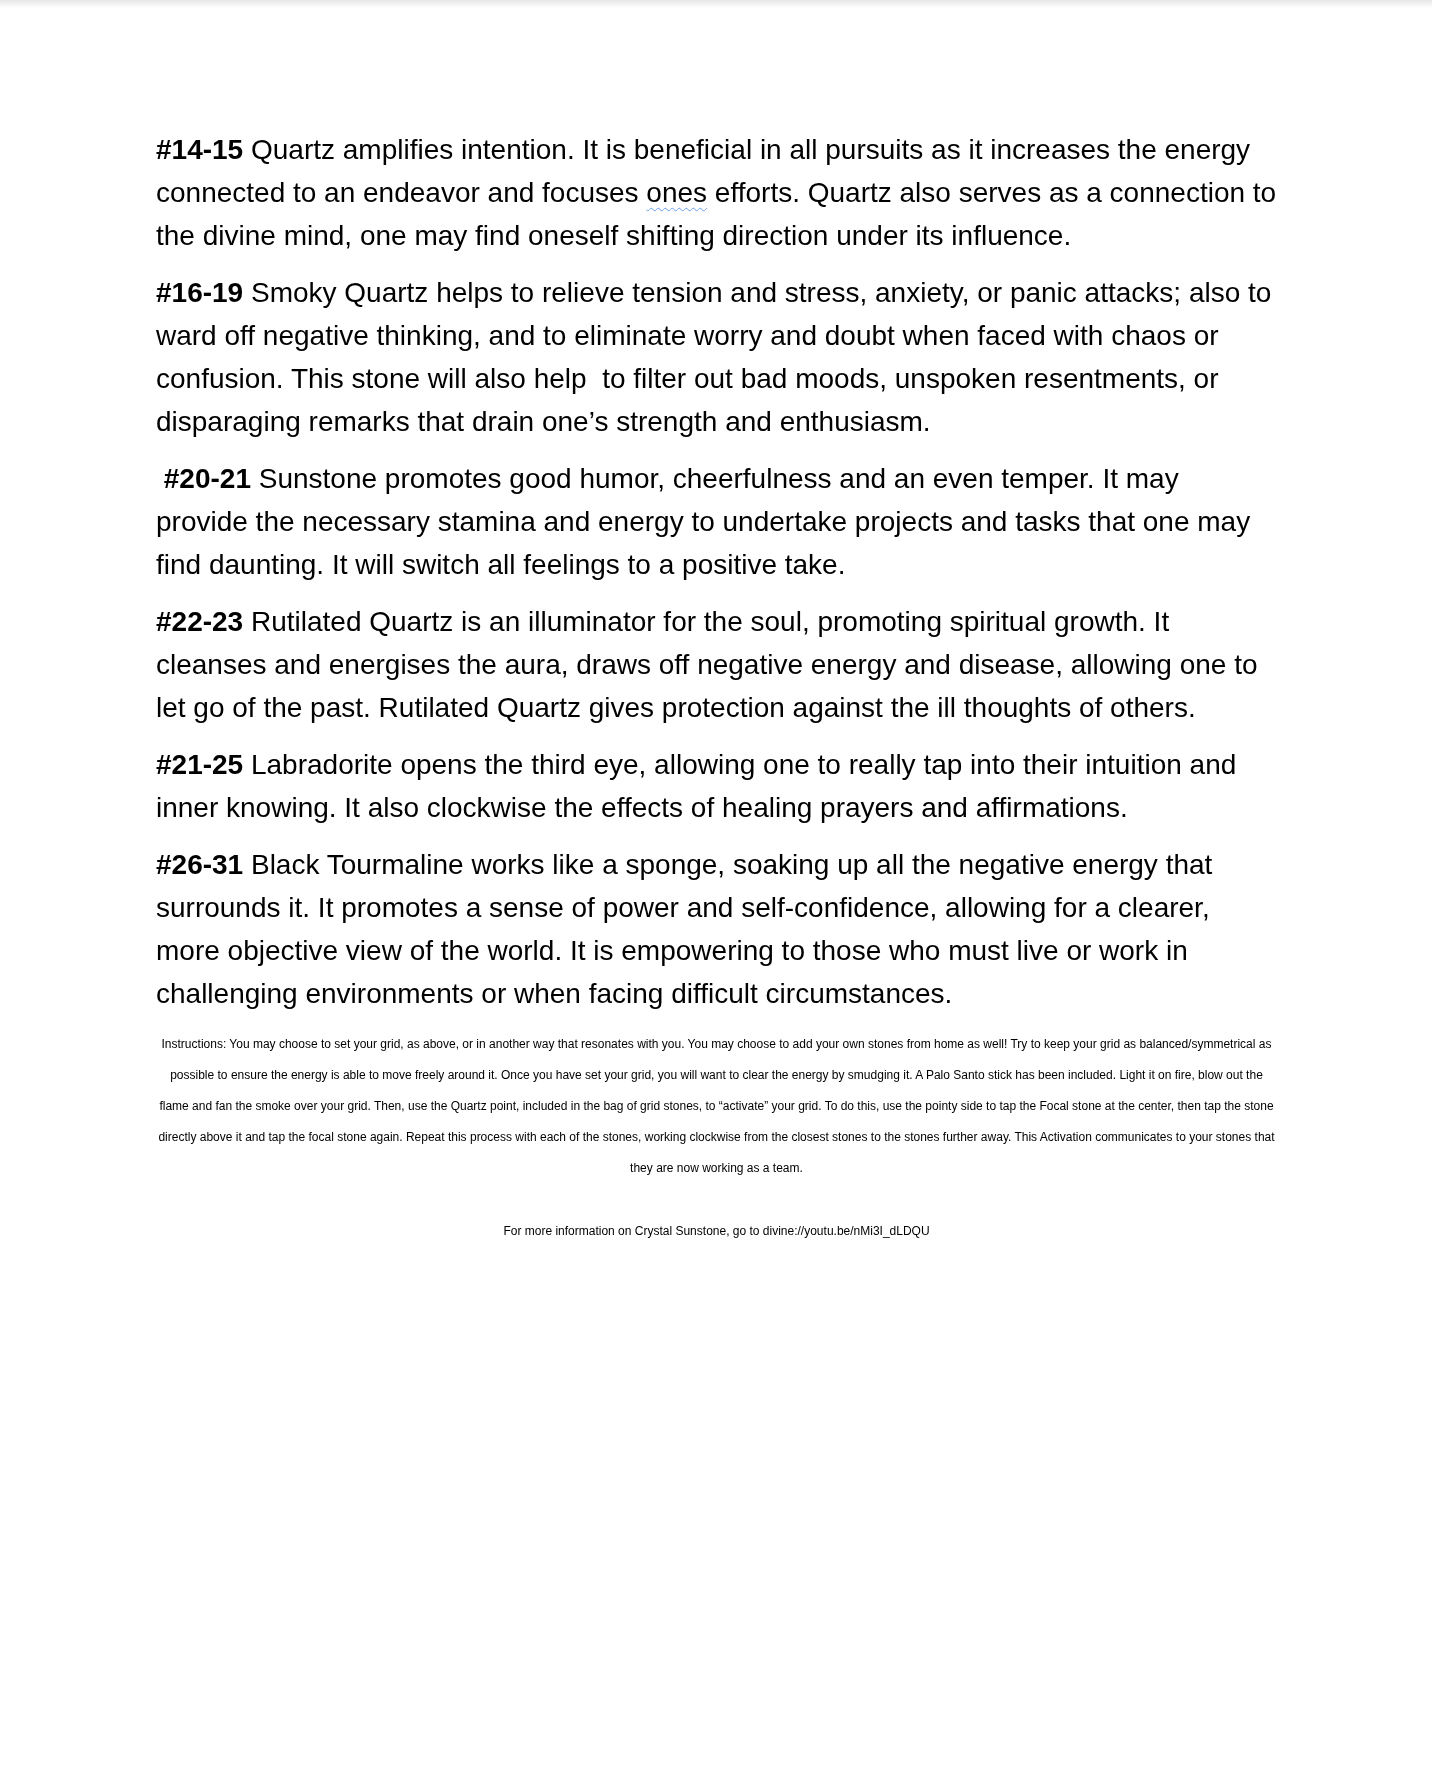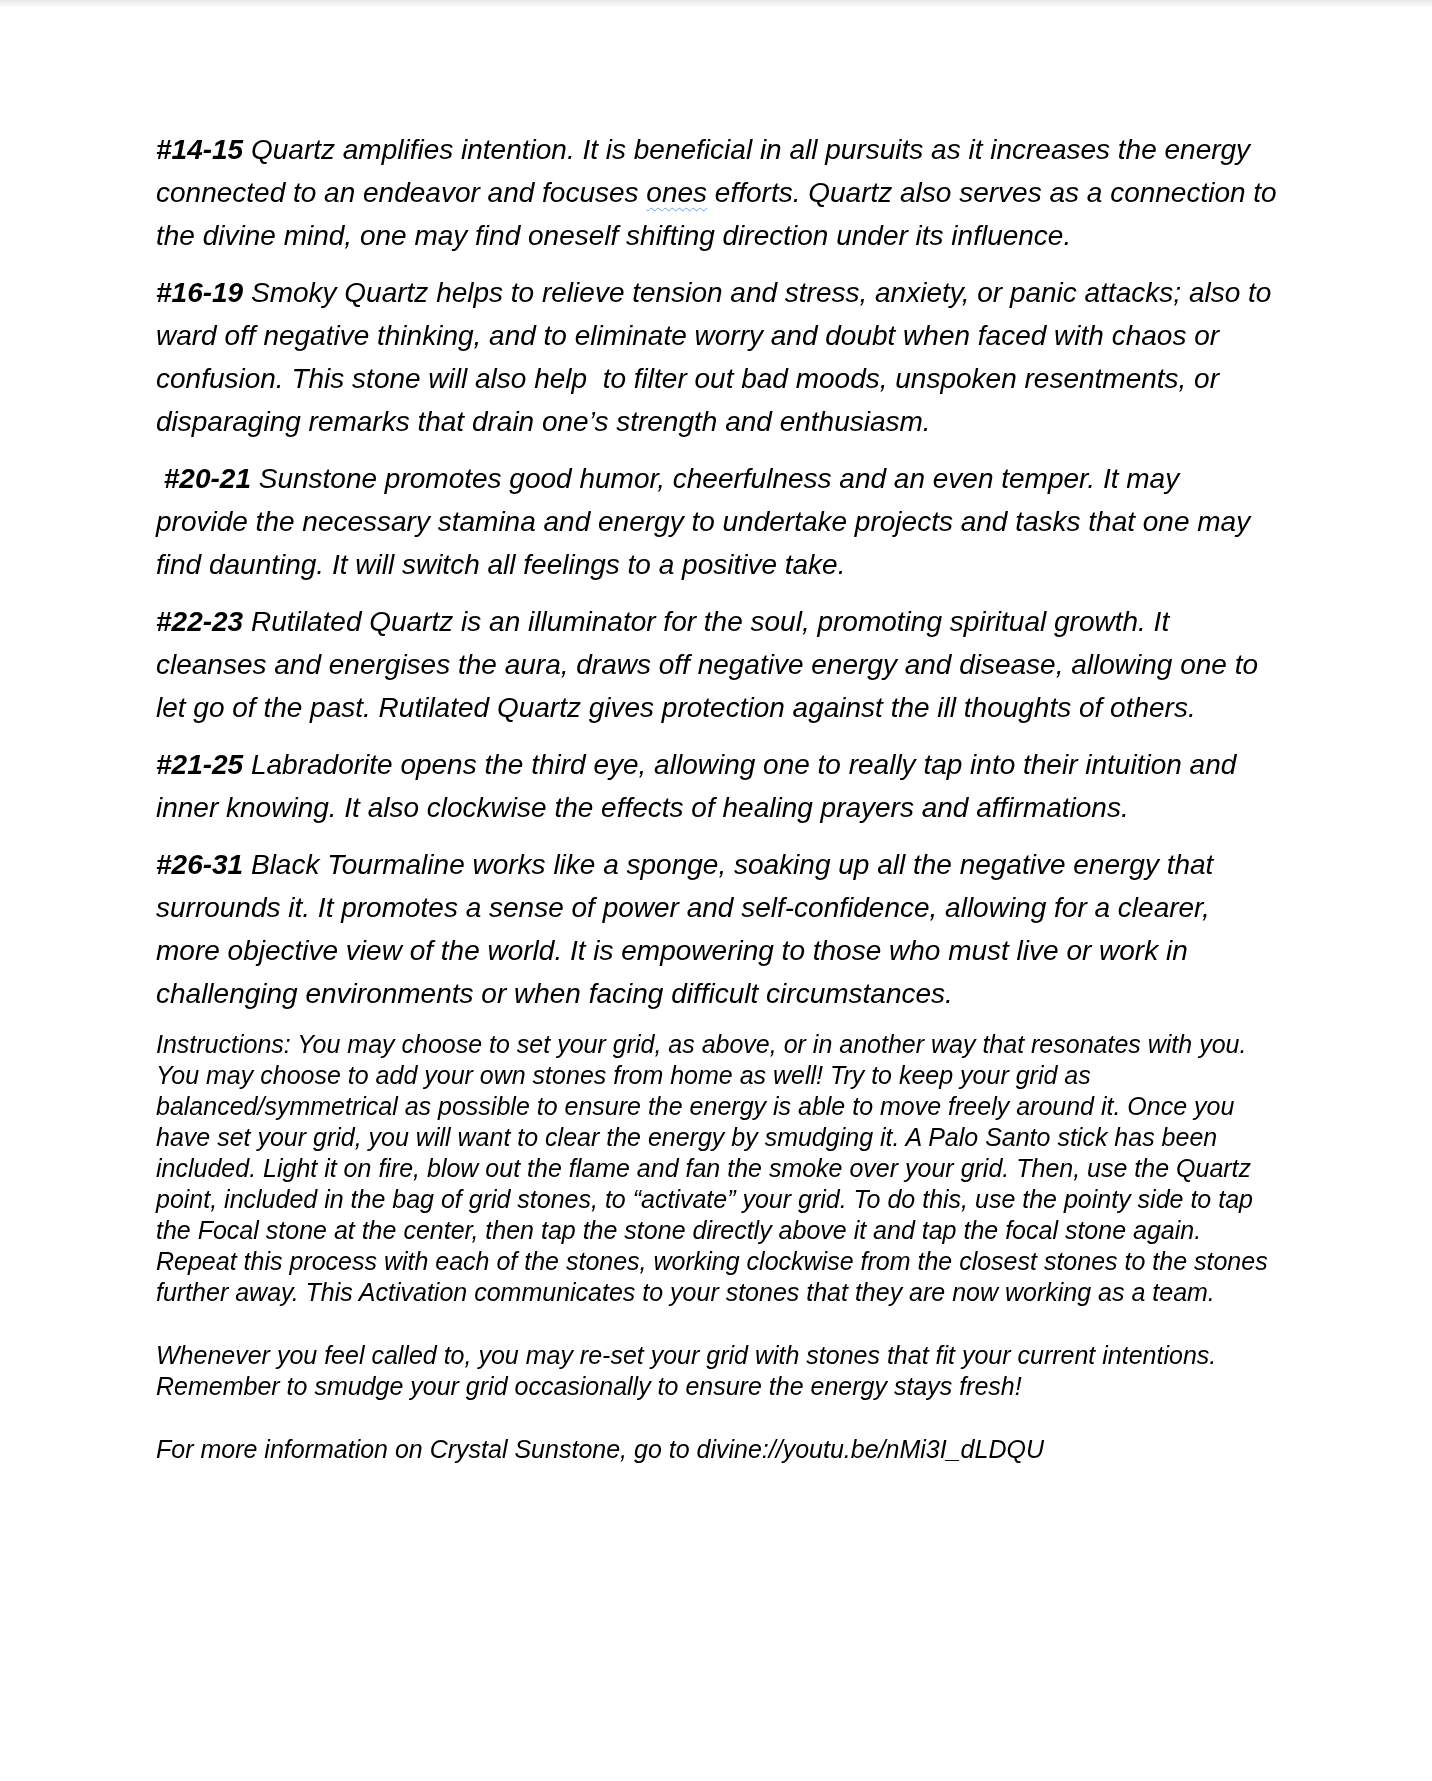--- a/index.html
+++ b/index.html
@@ -8,21 +8,20 @@
     background: #ffffff;
     font-family: "Liberation Sans", "DejaVu Sans", sans-serif;
     color: var(--text-color, #000000);
   }
   .page {
     position: relative;
     width: 1432px;
     height: 1781px;
     background: #ffffff;
     overflow: hidden;
-    font-style: italic;
   }
   .top-shadow {
     position: absolute;
     top: 0; left: 0; right: 0;
     height: 8px;
     background: linear-gradient(to bottom, var(--edge-shadow, #e7e7e7), #ffffff);
   }
   .doc-content {
     position: relative;
     padding: 128px 155px 0 156px;
@@ -30,23 +29,24 @@
   .para {
     white-space: pre-wrap;
     word-wrap: break-word;
   }
   .para.large {
     font-size: 28px;
     line-height: 43px;
     margin: 0 0 14px 0;
   }
   .para.small {
-    font-size: 25px;
+    font-size: 12px;
     line-height: 31px;
     margin: 0 0 32px 0;
+    text-align: center;
   }
   [data-name="instructions-paragraph"] {
     margin-top: 110px;
     margin-bottom: 35px;
   }
   [data-name="disclaimer-paragraph"] {
     margin-bottom: 0;
   }
   .seg-bold { font-weight: 700; }
   .seg-misspelled {
@@ -63,16 +63,15 @@
 <div class="page" data-name="document-page">
   <div class="top-shadow" data-name="page-top-edge-shadow"></div>
   <div class="doc-content" data-name="document-text-area">
       <div class="para large" data-name="paragraph-14-15"><span class="seg-bold" data-name="stone-number-label">#14-15</span><span data-name="text-segment"> Quartz amplifies intention. It is beneficial in all pursuits as it increases the energy connected to an endeavor and focuses </span><span class="seg-misspelled" data-name="spellcheck-flagged-word">ones</span><span data-name="text-segment"> efforts. Quartz also serves as a connection to the divine mind, one may find oneself shifting direction under its influence.</span></div>
       <div class="para large" data-name="paragraph-16-19"><span class="seg-bold" data-name="stone-number-label">#16-19</span><span data-name="text-segment"> Smoky Quartz helps to relieve tension and stress, anxiety, or panic attacks; also to ward off negative thinking, and to eliminate worry and doubt when faced with chaos or confusion. This stone will also help  to filter out bad moods, unspoken resentments, or disparaging remarks that drain one’s strength and enthusiasm.</span></div>
       <div class="para large" data-name="paragraph-20-21"><span data-name="text-segment"> </span><span class="seg-bold" data-name="stone-number-label">#20-21</span><span data-name="text-segment"> Sunstone promotes good humor, cheerfulness and an even temper. It may provide the necessary stamina and energy to undertake projects and tasks that one may find daunting. It will switch all feelings to a positive take.</span></div>
       <div class="para large" data-name="paragraph-22-23"><span class="seg-bold" data-name="stone-number-label">#22-23</span><span data-name="text-segment"> Rutilated Quartz is an illuminator for the soul, promoting spiritual growth. It cleanses and energises the aura, draws off negative energy and disease, allowing one to let go of the past. Rutilated Quartz gives protection against the ill thoughts of others.</span></div>
       <div class="para large" data-name="paragraph-24-25"><span class="seg-bold" data-name="stone-number-label">#21-25</span><span data-name="text-segment"> Labradorite opens the third eye, allowing one to really tap into their intuition and inner knowing. It also clockwise the effects of healing prayers and affirmations.</span></div>
       <div class="para large" data-name="paragraph-26-31"><span class="seg-bold" data-name="stone-number-label">#26-31</span><span data-name="text-segment"> Black Tourmaline works like a sponge, soaking up all the negative energy that surrounds it. It promotes a sense of power and self-confidence, allowing for a clearer, more objective view of the world. It is empowering to those who must live or work in challenging environments or when facing difficult circumstances.</span></div>
       <div class="para small" data-name="instructions-paragraph"><span data-name="text-segment">Instructions: You may choose to set your grid, as above, or in another way that resonates with you. You may choose to add your own stones from home as well! Try to keep your grid as balanced/symmetrical as possible to ensure the energy is able to move freely around it. Once you have set your grid, you will want to clear the energy by smudging it. A Palo Santo stick has been included. Light it on fire, blow out the flame and fan the smoke over your grid. Then, use the Quartz point, included in the bag of grid stones, to “activate” your grid. To do this, use the pointy side to tap the Focal stone at the center, then tap the stone directly above it and tap the focal stone again. Repeat this process with each of the stones, working clockwise from the closest stones to the stones further away. This Activation communicates to your stones that they are now working as a team.</span></div>
-      <div class="para small" data-name="reset-note-paragraph"><span data-name="text-segment">Whenever you feel called to, you may re-set your grid with stones that fit your current intentions. Remember to smudge your grid occasionally to ensure the energy stays fresh!</span></div>
       <div class="para small" data-name="more-info-paragraph"><span data-name="text-segment">For more information on Crystal Sunstone, go to </span><span data-name="gridding-video-url">divine://youtu.be/nMi3I_dLDQU</span></div>
     </div>
 </div>
 
 </body></html>

